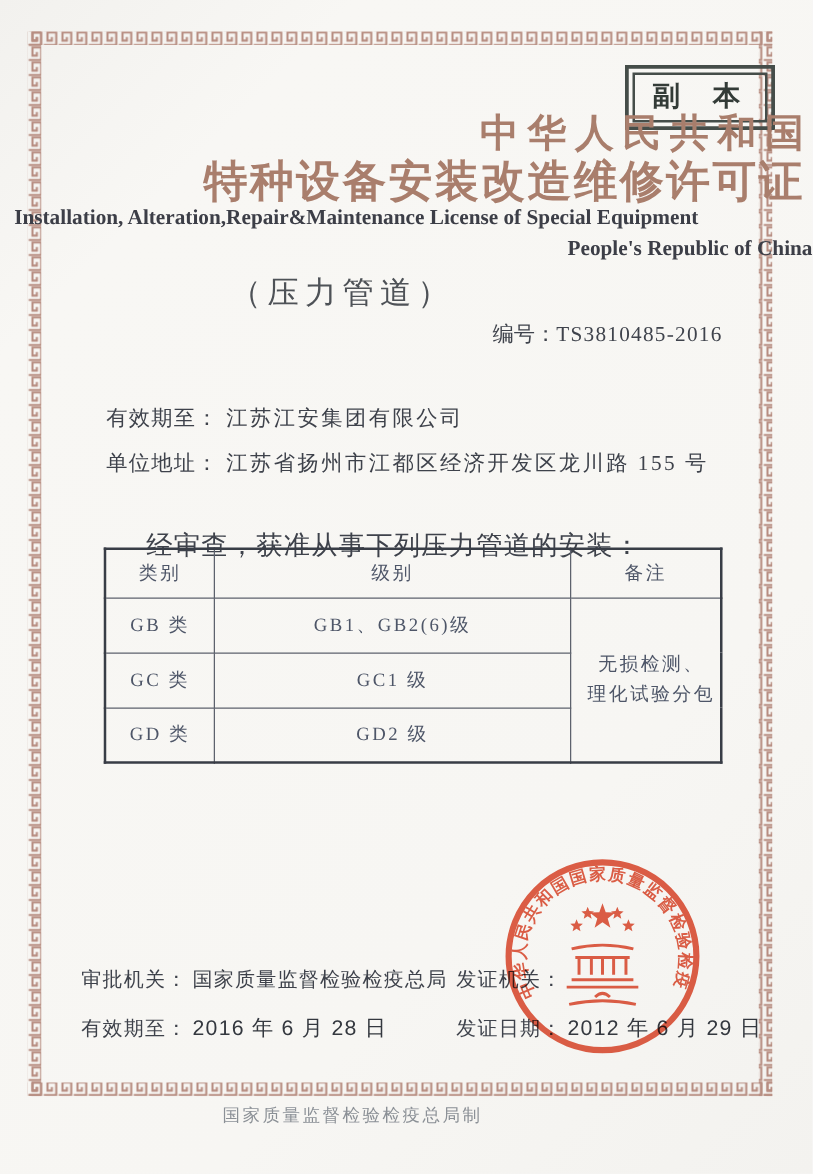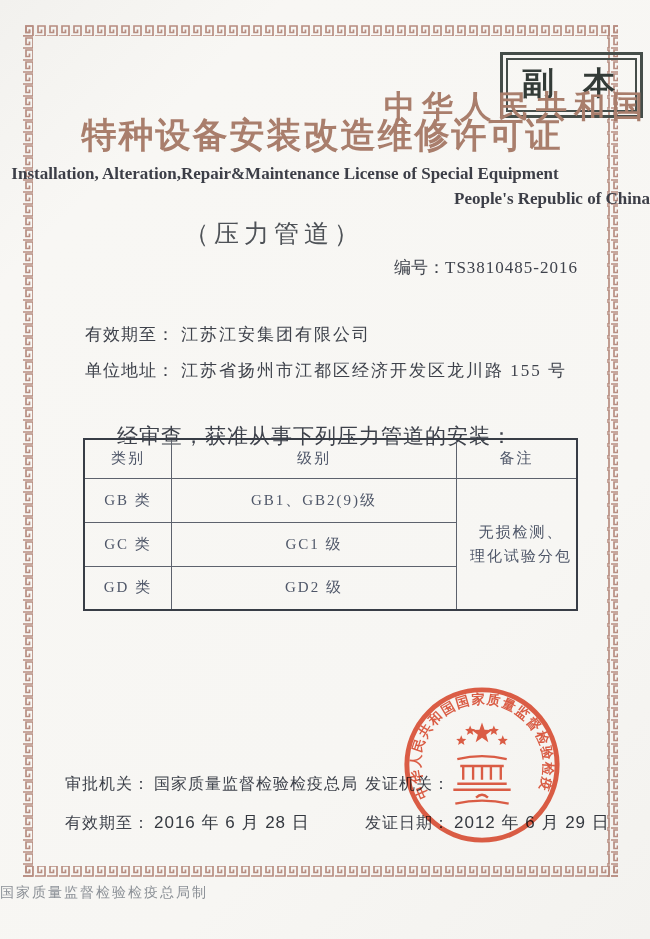--- a/index.html
+++ b/index.html
@@ -18,30 +18,30 @@
   .frame{position:absolute;left:22px;top:25px;width:596px;height:852px;}
   
   .copy-badge{
     position:absolute;left:500px;top:52px;
     border:3px solid #454d49;padding:3px;background:transparent;
   }
   .copy-badge-inner{
     border:2px solid #454d49;
     padding:2px 10px 4px 14px;
     font-family:"Liberation Sans","DejaVu Sans",sans-serif;
-    font-weight:bold;font-size:32px;color:#333b37;
+    font-weight:bold;font-size:22px;color:#333b37;
     letter-spacing:10px;white-space:nowrap;
   }
   .title-cn1{
     position:absolute;left:0;top:86px;width:650px;text-align:right;
     font-family:"Liberation Sans","DejaVu Sans",sans-serif;
     font-weight:bold;font-size:31px;color:#a97e6c;letter-spacing:7px;
   }
   .title-cn2{
-    position:absolute;left:0;top:112px;width:644px;text-align:center;
+    position:absolute;left:0;top:122px;width:644px;text-align:right;
     font-family:"Liberation Sans","DejaVu Sans",sans-serif;
     font-weight:bold;font-size:35px;color:#a97e6c;letter-spacing:2px;
   }
   .title-en1{
     position:absolute;left:0;top:164px;width:570px;text-align:center;
     font-weight:bold;font-size:17px;color:#3c3e47;
   }
   .title-en2{
     position:absolute;left:0;top:189px;width:650px;text-align:right;
     font-weight:bold;font-size:17px;color:#3c3e47;
@@ -91,21 +91,21 @@
   .foot-line .lbl{letter-spacing:1px;}
   .foot-line .val{margin-left:4px;letter-spacing:1px;}
   .date-val{
     font-family:"Liberation Sans","DejaVu Sans",sans-serif;
     font-size:17px;color:#34383f;letter-spacing:1px;
   }
   
   .seal{position:absolute;left:398px;top:681px;width:168px;height:168px;
         mix-blend-mode:multiply;opacity:.93;}
   .footer-note{
-    position:absolute;left:0;top:884px;width:564px;
+    position:absolute;left:0;top:884px;width:564px;text-align:center;
     font-family:"Liberation Sans","DejaVu Sans",sans-serif;
     font-size:14px;color:#8b9096;letter-spacing:2px;
   }
 </style>
 </head>
 <body>
 
 <div class="page">
 
   <svg class="frame" width="596" height="852" xmlns="http://www.w3.org/2000/svg">
@@ -145,21 +145,21 @@
 
   <table class="scope-table">
     <tbody>
         <tr class="row-head">
       <th class="col-cat">类别</th>
       <th class="col-grade">级别</th>
       <th class="col-remark">备注</th>
     </tr>
     <tr class="row-data">
       <td>GB 类</td>
-      <td>GB1、GB2(9)级</td>
+      <td>GB1、GB2(6)级</td>
       <td class="remark-cell" rowspan="3">
         <div>无损检测、</div>
         <div>理化试验分包</div>
       </td>
     </tr>
     <tr class="row-data">
       <td>GC 类</td>
       <td>GC1 级</td>
     </tr>
     <tr class="row-data">

